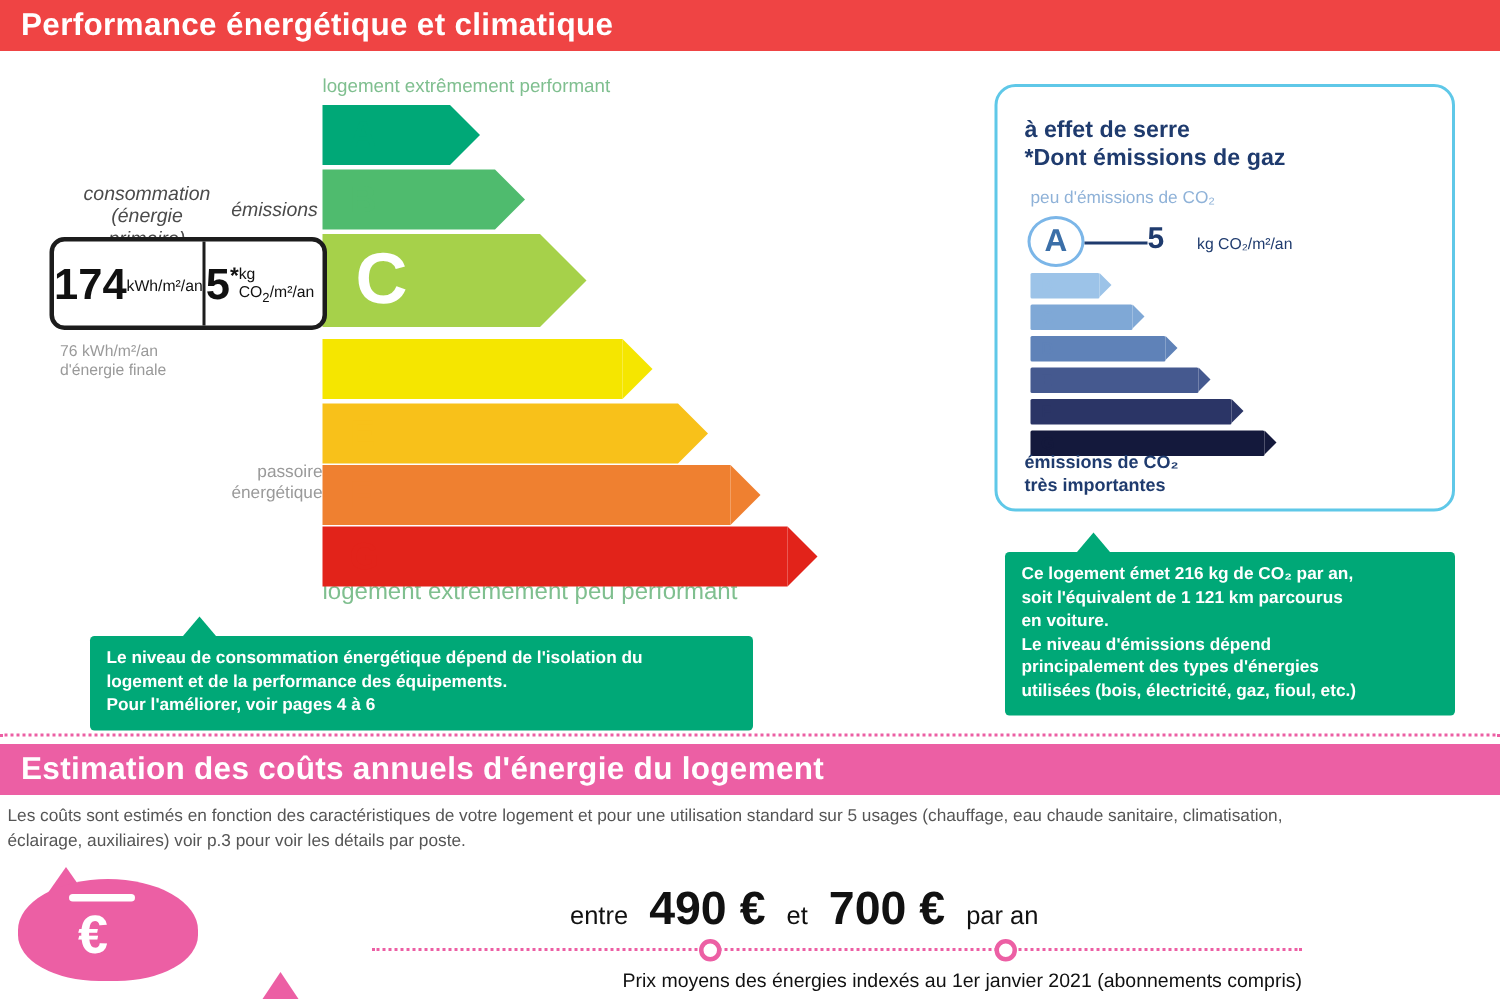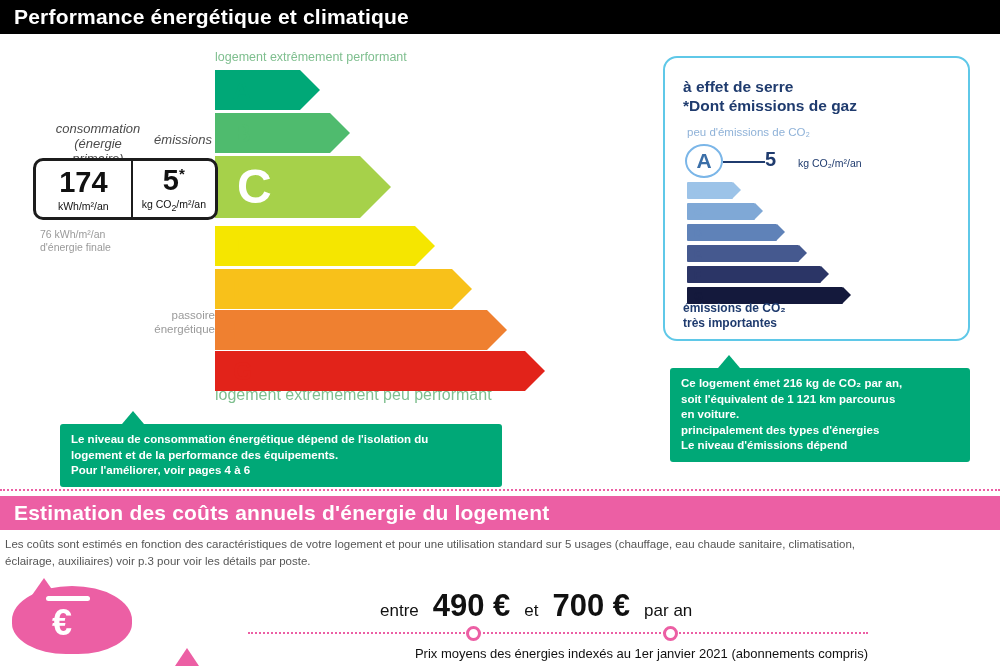--- a/index.html
+++ b/index.html
@@ -14,21 +14,21 @@
     position: relative;
     width: 1000px; height: 667px;
     background: #ffffff;
   }
 
   
   .band {
     position: absolute;
     left: 0; top: 0;
     width: 1000px; height: 34px;
-    background: #000000;
+    background: #ef4444;
     display: flex; align-items: center;
   }
   .band-title {
     color: #ffffff;
     font-size: 21px;
     font-weight: bold;
     padding-left: 14px;
     letter-spacing: .2px;
   }
 
@@ -111,21 +111,21 @@
     left: 33px; top: 158px;
     width: 185px; height: 62px;
     border: 3px solid #1c1c1c;
     border-radius: 10px;
     background: #fff;
     display: flex;
   }
   .cons-cell {
     flex: 1;
     display: flex;
-    flex-direction: column;
+    flex-direction: row;
     align-items: center;
     justify-content: center;
   }
   .cons-cell.left { border-right: 2px solid #1c1c1c; flex: 1.15; }
   .cons-val {
     font-size: 29px;
     font-weight: bold;
     color: #111;
     line-height: 1;
     margin-top: 2px;
@@ -475,22 +475,23 @@
       <div>émissions de CO₂</div>
       <div>très importantes</div>
     </div>
   </div>
 
   <div class="callout" id="callout-right">
     <div class="tip"></div>
     <div>Ce logement émet 216 kg de CO₂ par an,</div>
     <div>soit l'équivalent de 1 121 km parcourus</div>
     <div>en voiture.</div>
+    <div>Le niveau d'émissions dépend</div>
     <div>principalement des types d'énergies</div>
-    <div>Le niveau d'émissions dépend</div>
+    <div>utilisées (bois, électricité, gaz, fioul, etc.)</div>
   </div>
 
   <div class="dotted-top"></div>
   <div class="band-pink">
     <div class="band-title">Estimation des coûts annuels d'énergie du logement</div>
   </div>
 
   <div class="cost-note">
     <div>Les coûts sont estimés en fonction des caractéristiques de votre logement et pour une utilisation standard sur 5 usages (chauffage, eau chaude sanitaire, climatisation,</div>
     <div>éclairage, auxiliaires) voir p.3 pour voir les détails par poste.</div>

